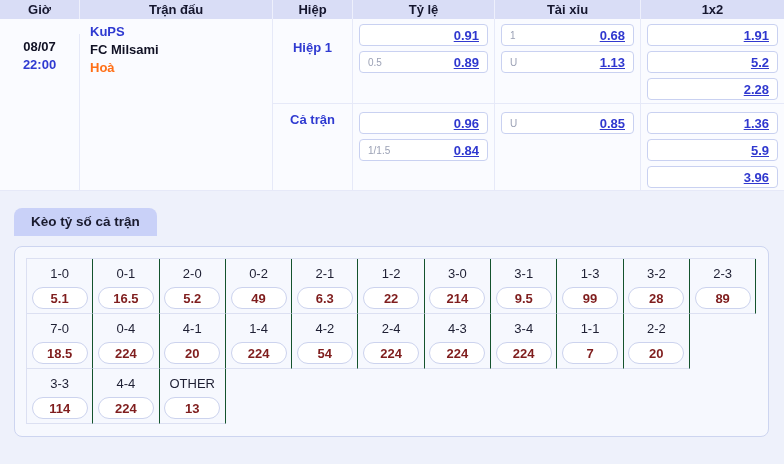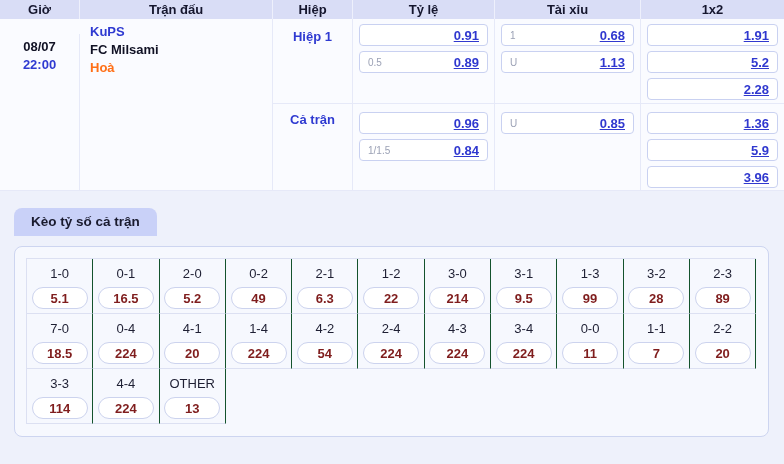--- a/index.html
+++ b/index.html
@@ -25,21 +25,21 @@
   }
   .th:nth-child(6){border-right:none;}
   .cell{border-right:1px solid #e6e9f8;box-sizing:border-box;}
   .cell.last{border-right:none;}
   .time-cell{grid-column:1;grid-row:2/4;text-align:center;padding-top:4px;
     font-weight:bold;font-size:13px;line-height:18px;color:#101124;margin-top:15px;}
   .teams-cell{grid-column:2;grid-row:2/4;padding:4px 0 0 10px;
     font-weight:bold;font-size:13px;line-height:18px;color:#101124;}
   .blue-text{color:#2f3ad1;}
   .orange-text{color:#ff6f16;}
-  .period-label{padding-top:10px;text-align:center;
+  .period-label{padding-top:21px;text-align:center;
     font-weight:bold;font-size:13px;color:#2f3ad1;}
   .p2{border-top:1px solid #e6e9f8;}
   .p2.period-label{padding-top:8px;}
   .p2 .odds-box:first-child{margin-top:8px;}
   .odds-box{
     height:22px;margin:5px 6px 0;box-sizing:border-box;
     background:#ffffff;border:1px solid #c9d1f1;border-radius:4px;
     display:flex;align-items:center;justify-content:space-between;
     padding:0 8px;cursor:pointer;
   }
@@ -248,24 +248,20 @@
         </div>
         <div class="score-cell">
           <div class="score-label">4-3</div>
           <div class="score-btn">224</div>
         </div>
         <div class="score-cell">
           <div class="score-label">3-4</div>
           <div class="score-btn">224</div>
         </div>
         <div class="score-cell">
-          <div class="score-label">0-0</div>
-          <div class="score-btn">11</div>
-        </div>
-        <div class="score-cell">
           <div class="score-label">1-1</div>
           <div class="score-btn">7</div>
         </div>
         <div class="score-cell">
           <div class="score-label">2-2</div>
           <div class="score-btn">20</div>
         </div>
       </div>
       <div class="score-row">
         <div class="score-cell">

